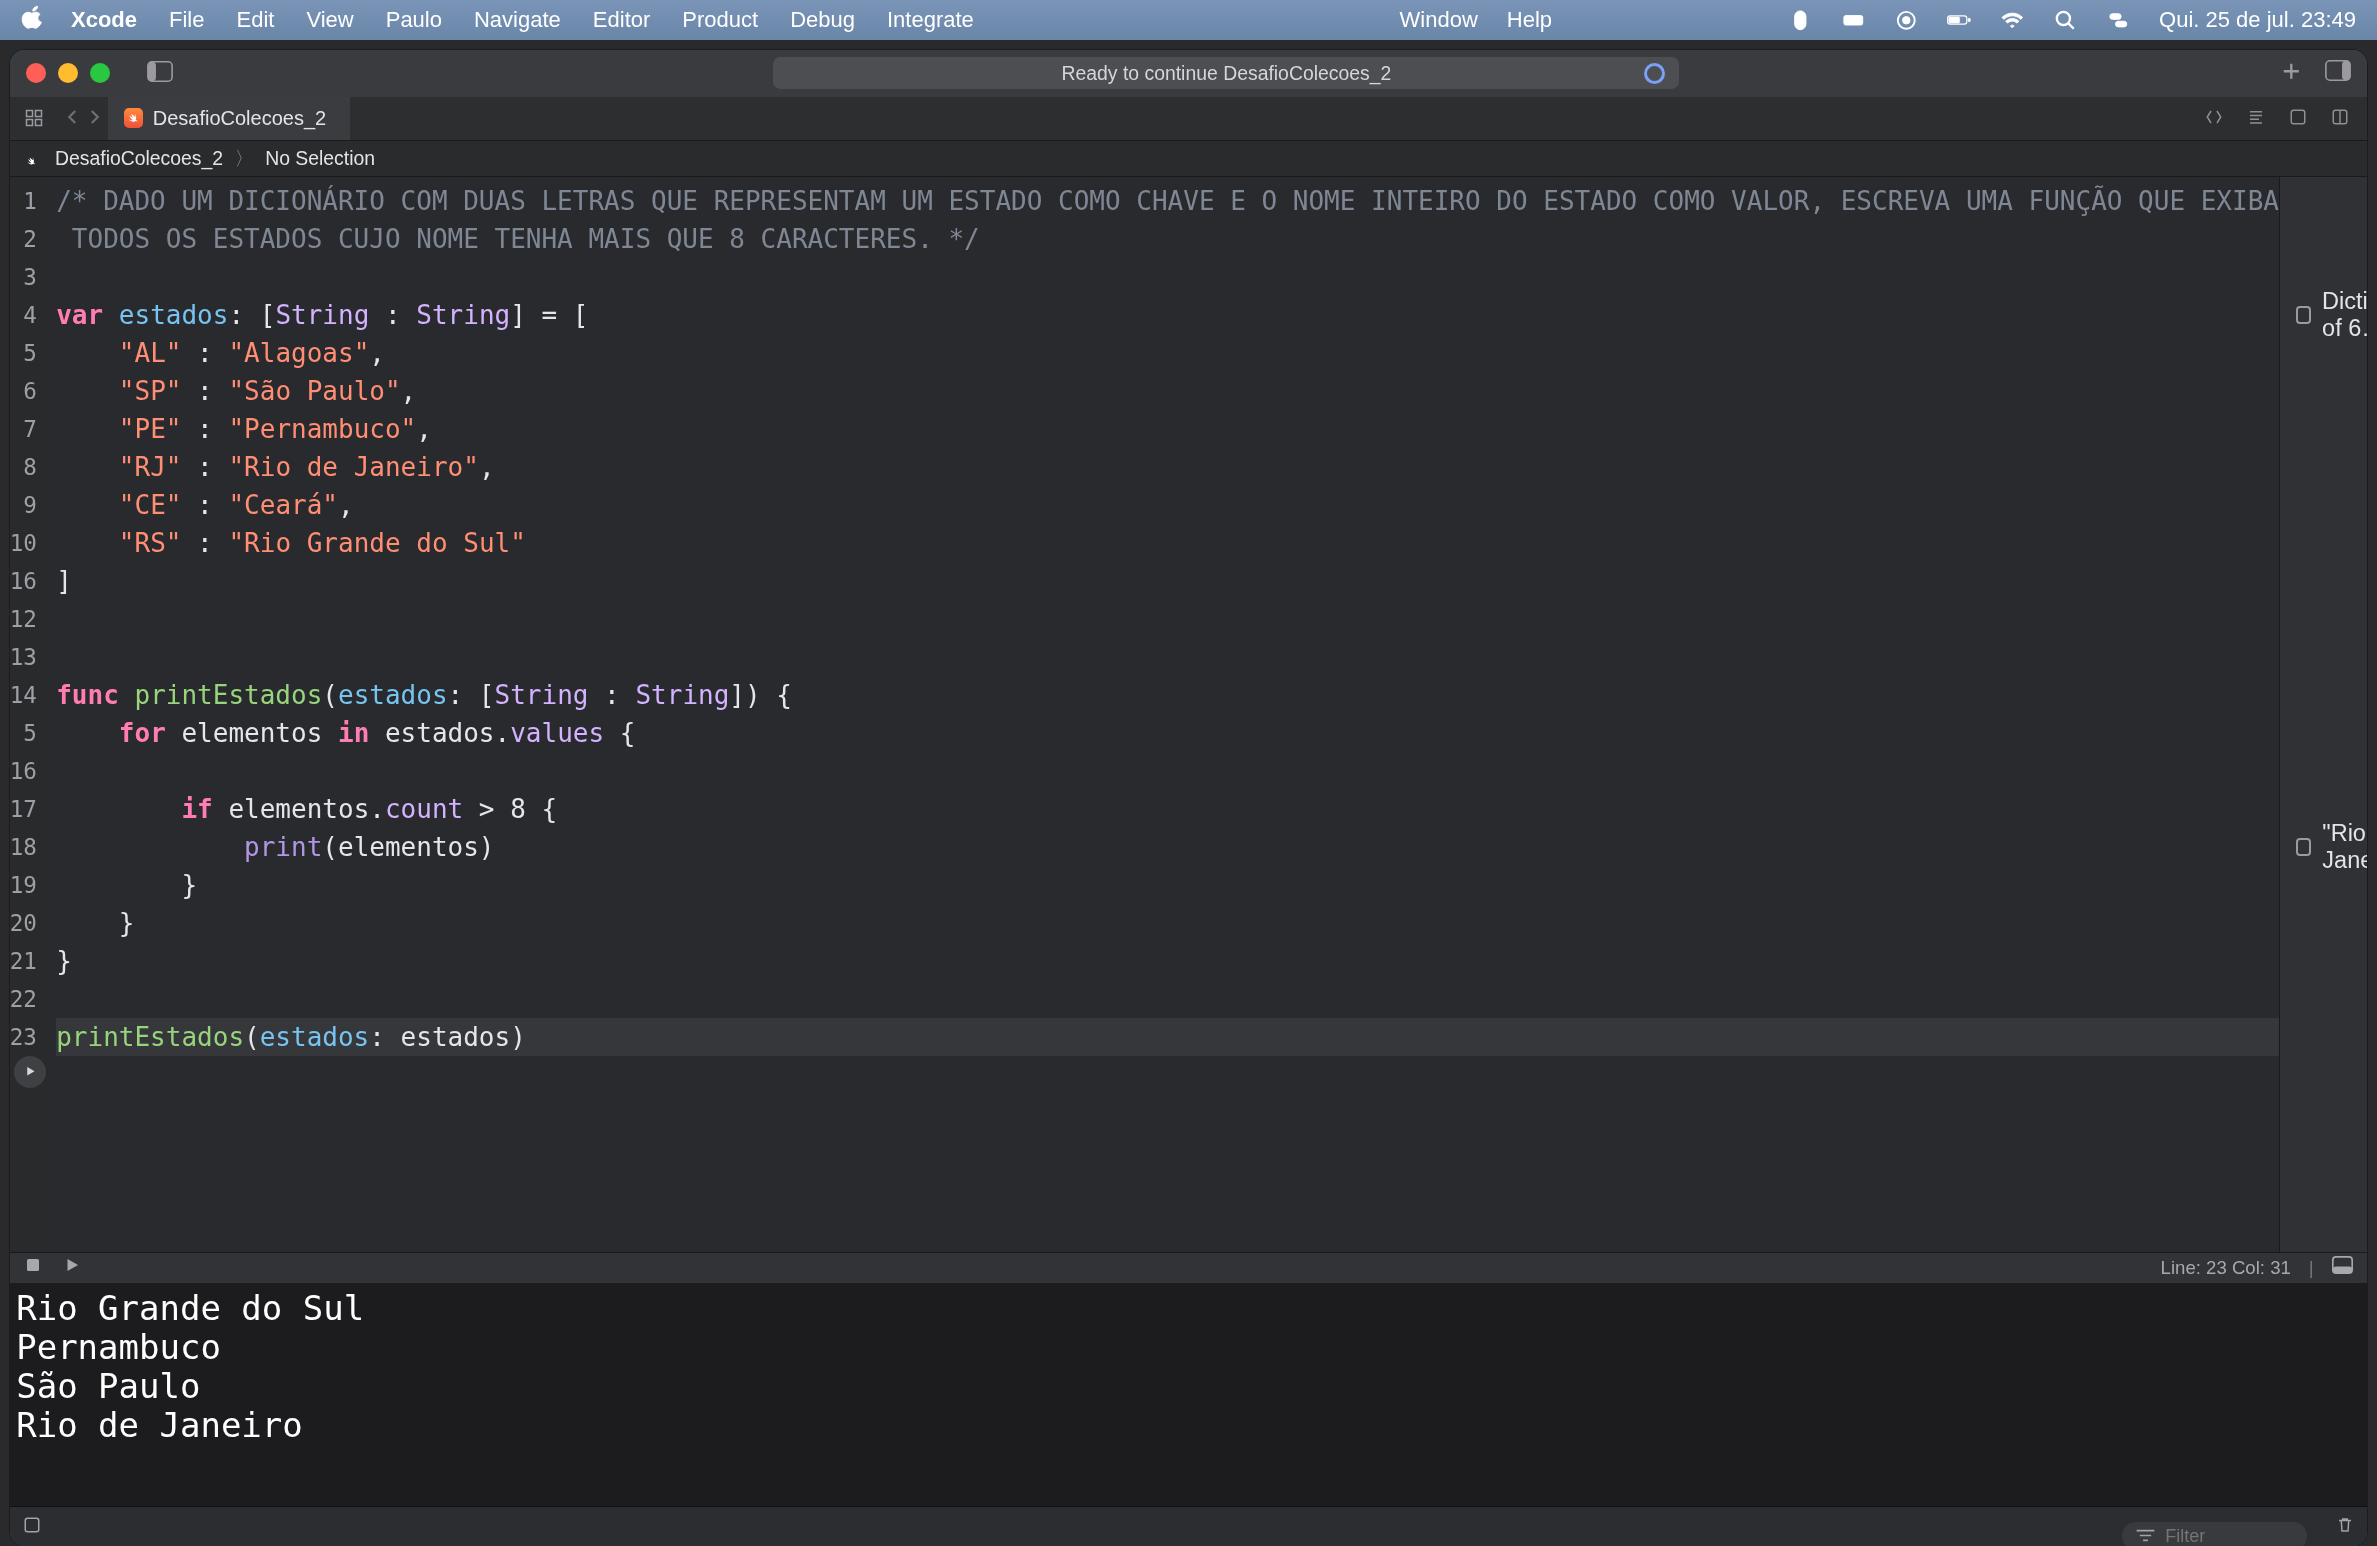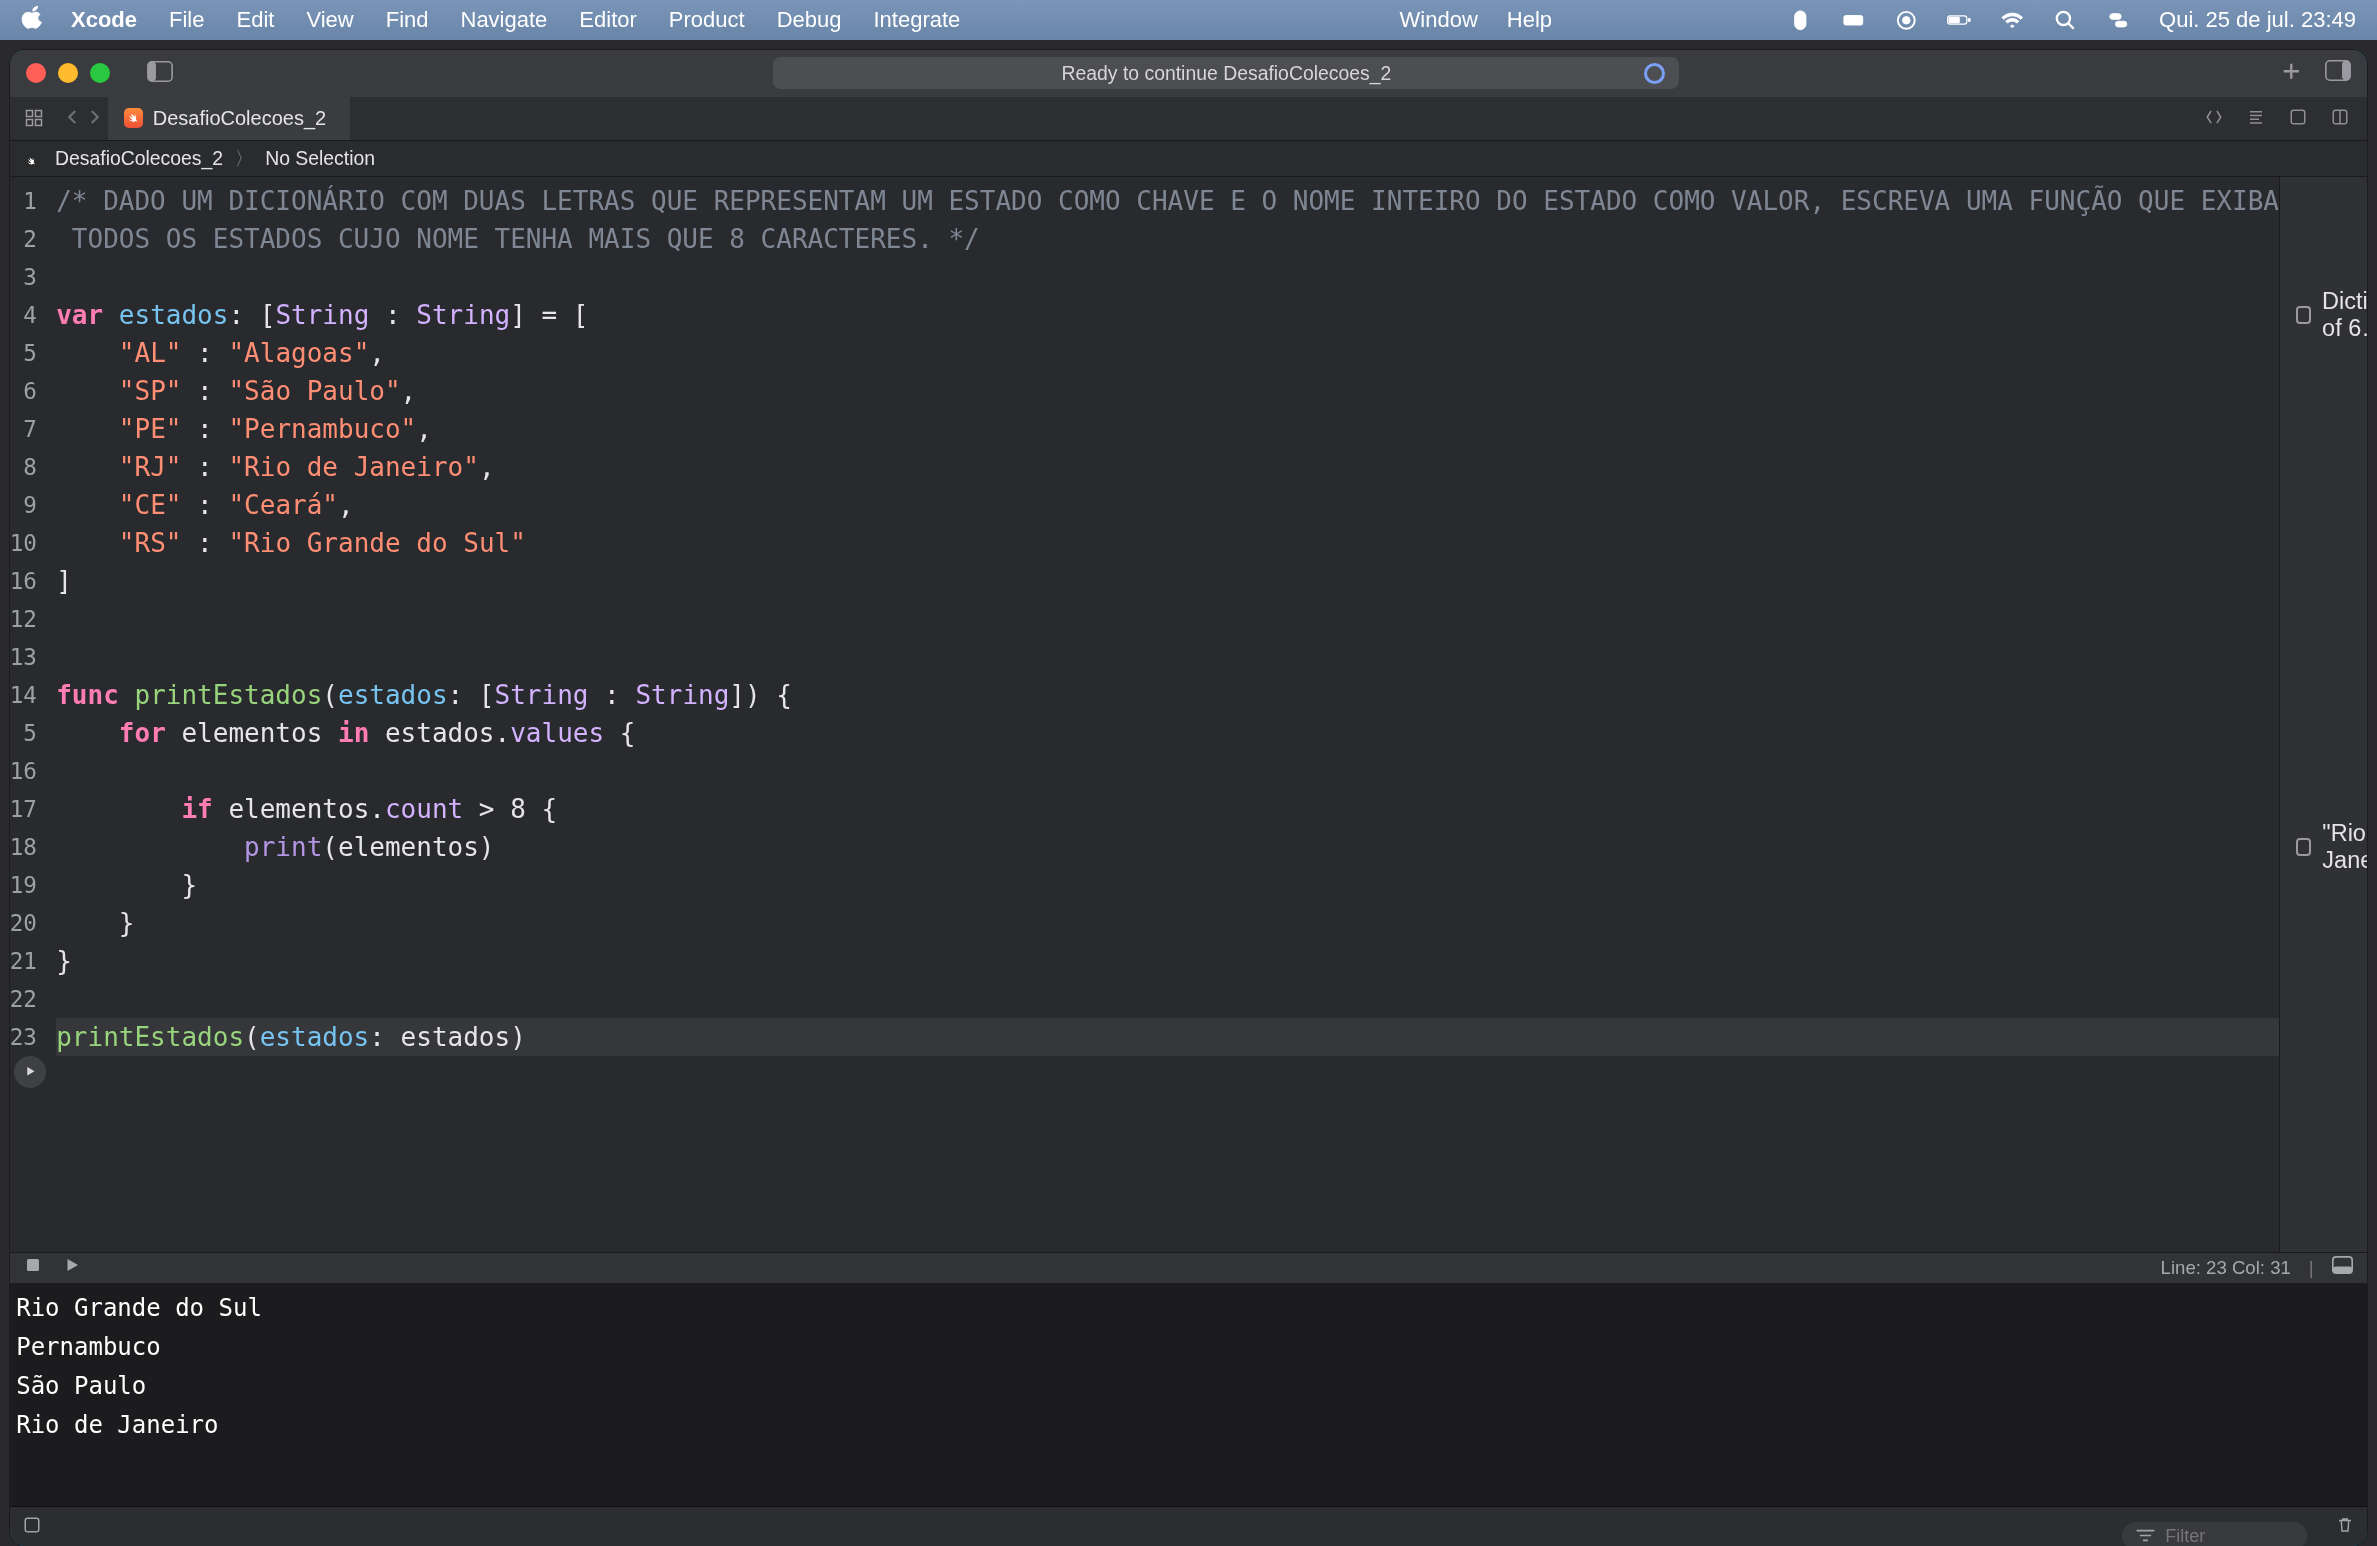--- a/index.html
+++ b/index.html
@@ -126,21 +126,21 @@
     
     .debugbar {
       height: 31px; background: #323337; display:flex; align-items:center;
       gap: 21px; padding: 0 14.6px; color: #a7a8ac; font-size: 18.6px;
       border-top: 0.8px solid #1a1a1c;
     }
     .debugbar .right { margin-left: auto; display:flex; gap: 18px; align-items: center; }
 
     .console {
       height: 223px; background: #1c1c1e; color: #fff;
-      font-family: "SF Mono","Menlo",monospace; font-size: 24px;
+      font-family: "SF Mono","Menlo",monospace; font-size: 34px;
       line-height: 39px; padding: 6.5px 6.5px; white-space: pre;
     }
 
     .bottombar {
       height: 40px; background: #2c2d30; display:flex; align-items:center;
       padding: 0 13px; gap: 13px; color: #a2a3a8; border-top: 0.8px solid #111;
     }
     .bottombar .filter {
       margin-left: auto; display:flex; align-items:center; gap: 9.7px;
       background: #393a3d; height: 27.5px; border-radius: 13.7px; padding: 0 13px;
@@ -160,21 +160,21 @@
   <span class="apple">
     <svg viewBox="0 0 24 24" width="24" height="24">
         <path fill="#fff" d="M16.5 1.4c0 1.2-.5 2.3-1.3 3.1-.9.9-2.2 1.6-3.4 1.5-.1-1.2.5-2.4 1.3-3.2C13.9 2 15.3 1.4 16.5 1.4zM20.4 17.3c-.6 1.3-1.3 2.6-2.3 3.7-1 1.1-2.1 2.2-3.6 2.2s-1.9-.9-3.6-.9-2.3.9-3.7.9c-1.5 0-2.6-1.2-3.6-2.3C1.1 18 .3 13.1 2.4 9.9c1-1.6 2.8-2.6 4.7-2.6 1.5 0 2.9.9 3.7.9.8 0 2.5-1.1 4.2-1 .7 0 2.7.3 4 2.2-3.3 1.8-2.8 6.4 1.4 7.9z"></path>
       </svg>
   </span>
   <div class="m-left">
     <span class="app">Xcode</span>
     <span>File</span>
     <span>Edit</span>
     <span>View</span>
-    <span>Find</span>
+    <span>Paulo</span>
     <span>Navigate</span>
     <span>Editor</span>
     <span>Product</span>
     <span>Debug</span>
     <span>Integrate</span>
   </div>
   <div class="m-right">
     <span>Window</span>
     <span>Help</span>
     <span style="width:178px"></span>

